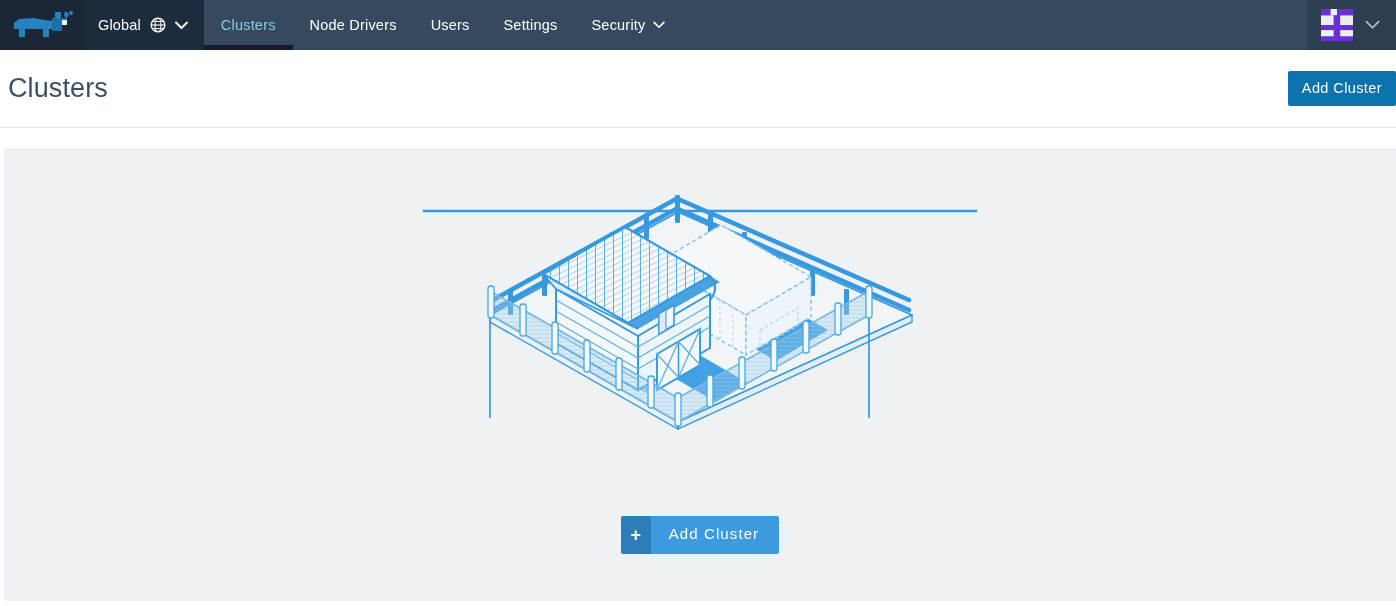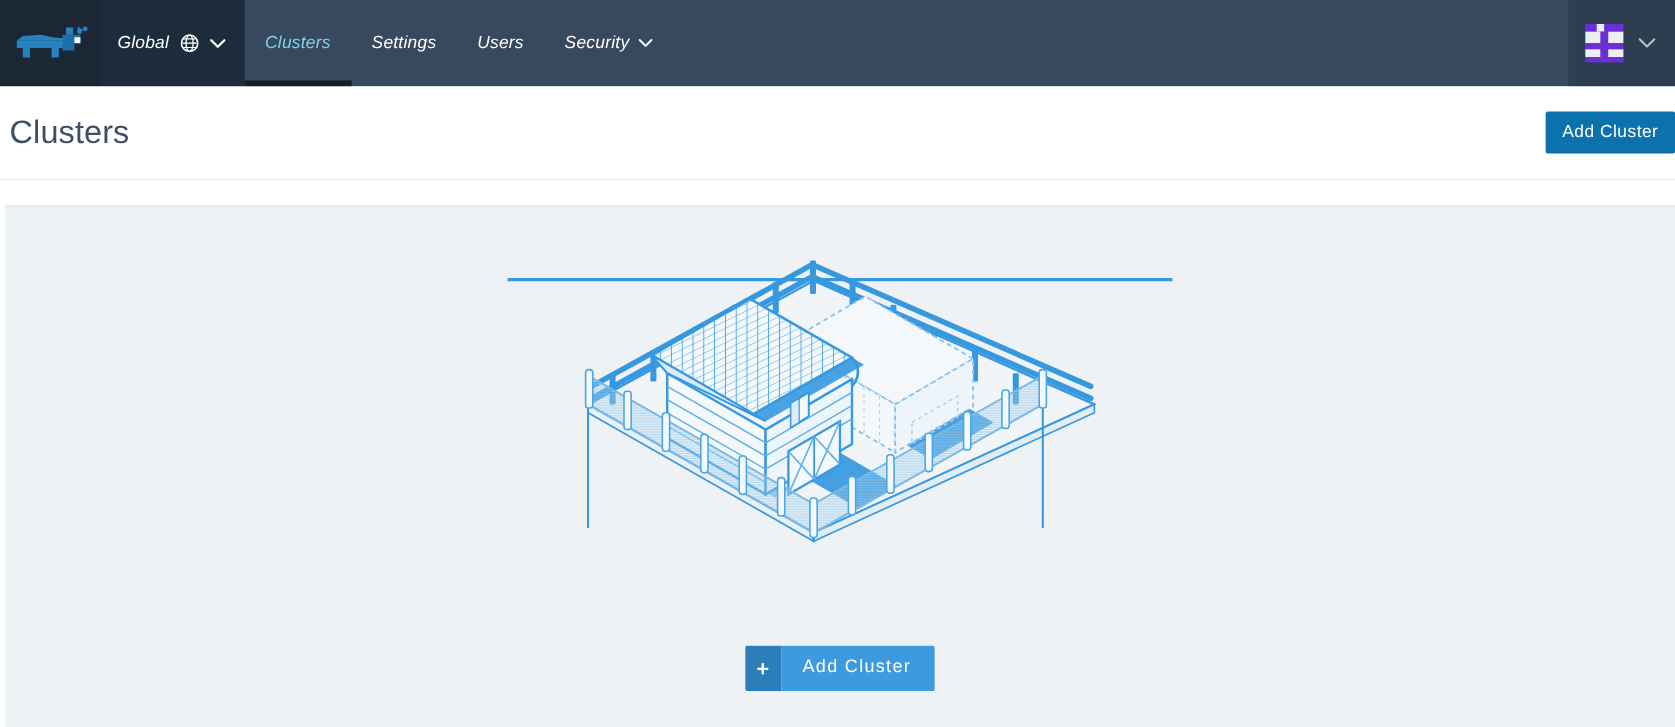--- a/index.html
+++ b/index.html
@@ -13,25 +13,24 @@
     background: #ffffff;
     font-family: "Liberation Sans", sans-serif;
     -webkit-font-smoothing: antialiased;
   }
 
   
   .navbar {
     position: relative;
     display: flex;
     align-items: stretch;
-    height: 72px;
+    height: 50px;
     background: #36495e;
     color: #ffffff;
     user-select: none;
-    font-style: italic;
   }
   .nav-logo {
     width: 84px;
     min-width: 84px;
     background: #1b2735;
     display: flex;
     align-items: center;
     justify-content: center;
     padding-left: 2px;
   }
@@ -227,28 +226,31 @@
       <path d="M1 1.5 L6.5 7 L12 1.5" fill="none" stroke="#ffffff" stroke-width="1.9" stroke-linecap="round" stroke-linejoin="round"></path>
     </svg>
   </div>
 
   <div class="nav-links">
 
     <a class="nav-link active" href="#">
       <span>Clusters</span>
     </a>
 
-
+    <a class="nav-link" href="#">
+      <span>Node Drivers</span>
+    </a>
+
+
+    <a class="nav-link" href="#">
+      <span>Users</span>
+    </a>
 
     <a class="nav-link" href="#">
       <span>Settings</span>
-    </a>
-
-    <a class="nav-link" href="#">
-      <span>Users</span>
     </a>
 
     <a class="nav-link" href="#">
       <span>Security</span>
       <svg class="caret" width="12" height="8" viewBox="0 0 13 9">
         <path d="M1 1.5 L6.5 7 L12 1.5" fill="none" stroke="#ffffff" stroke-width="1.9" stroke-linecap="round" stroke-linejoin="round"></path>
       </svg>
     </a>
 
   </div>

